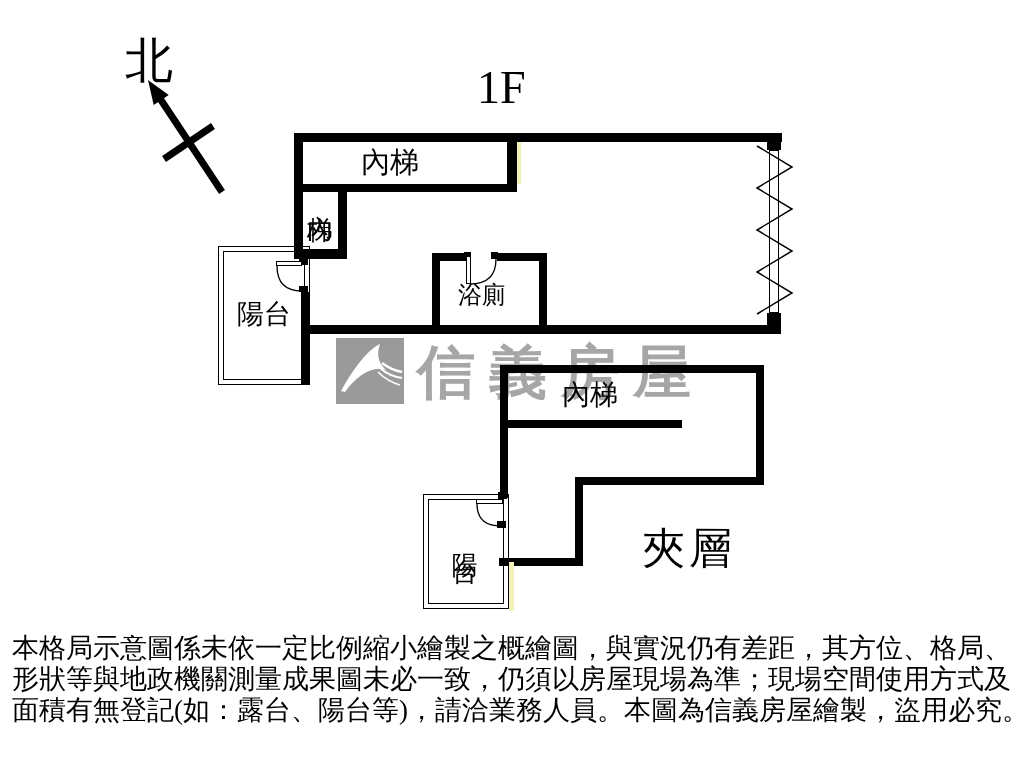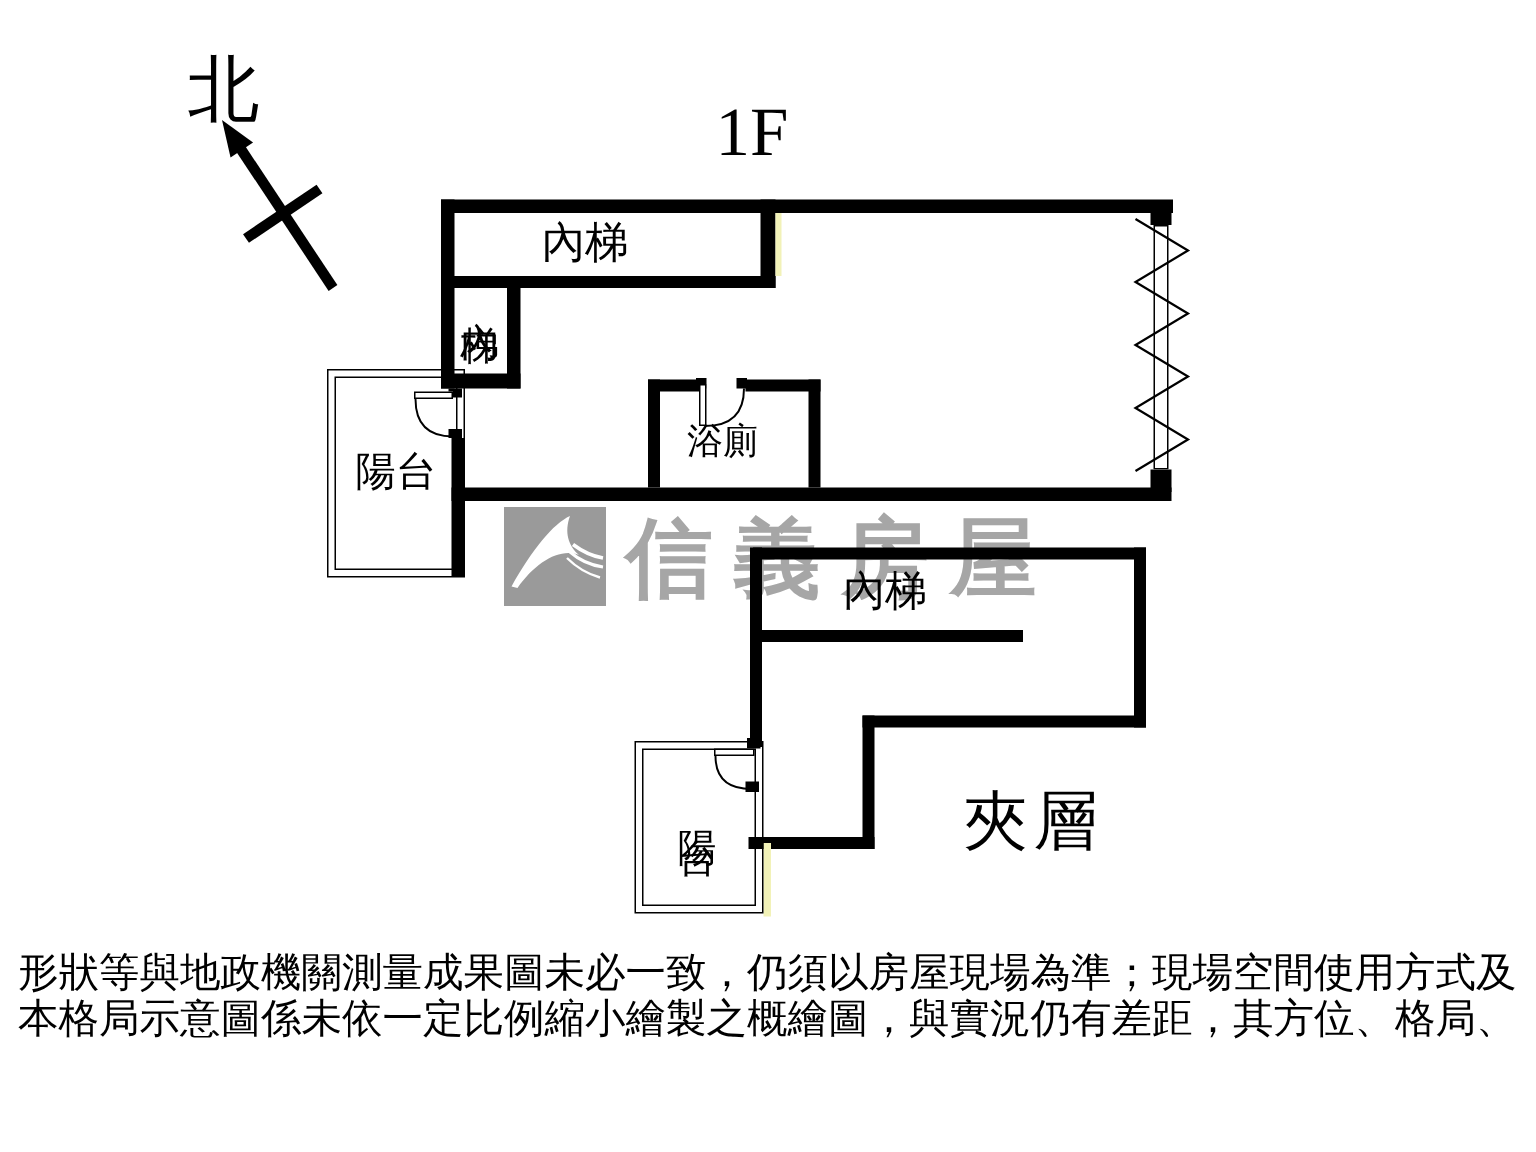--- a/index.html
+++ b/index.html
@@ -102,18 +102,19 @@
     <div class="label" style="left:477px;top:64px;font-size:46px;">1F</div>
     <div class="label" style="left:361px;top:147px;font-size:29px;">內梯</div>
     <div class="label vert" style="left:306px;top:194px;font-size:26px;letter-spacing:2px;">內梯</div>
     <div class="label" style="left:237px;top:300px;font-size:27px;">陽台</div>
     <div class="label" style="left:458px;top:283px;font-size:24px;">浴廁</div>
     <div class="label" style="left:562px;top:380px;font-size:28px;">內梯</div>
     <div class="label" style="left:642px;top:500px;font-size:43px;letter-spacing:4px;margin-top:26px;">夾層</div>
     <div class="label vert" style="left:451px;top:533px;font-size:26px;letter-spacing:5px;">陽台</div>
 
     <div class="disc">
+      <div>本格局示意圖係未依一定比例縮小繪製之概繪圖，與實況仍有差距，其方位、格局、</div>
       <div>形狀等與地政機關測量成果圖未必一致，仍須以房屋現場為準；現場空間使用方式及</div>
-      <div>本格局示意圖係未依一定比例縮小繪製之概繪圖，與實況仍有差距，其方位、格局、</div>
+      <div>面積有無登記(如：露台、陽台等)，請洽業務人員。本圖為信義房屋繪製，盜用必究。</div>
     </div>
   </div>
 
 </div>
 
 </body></html>

